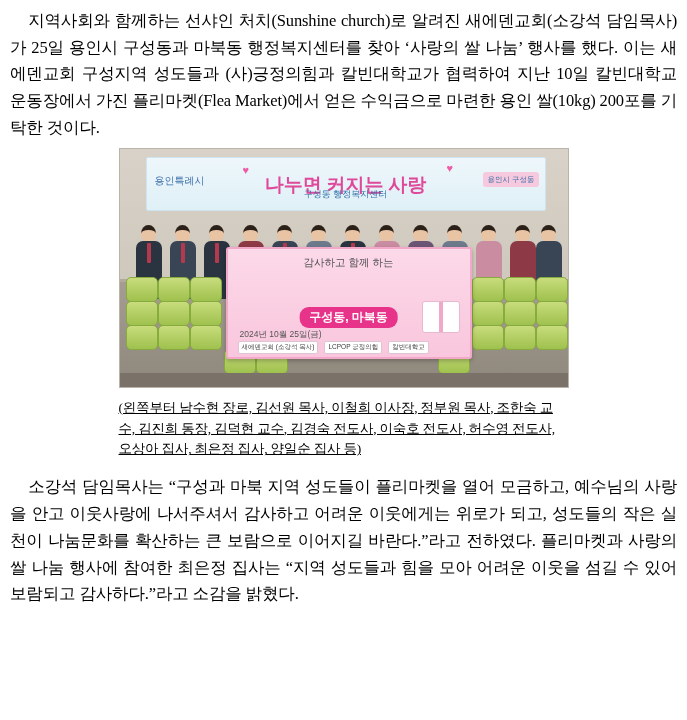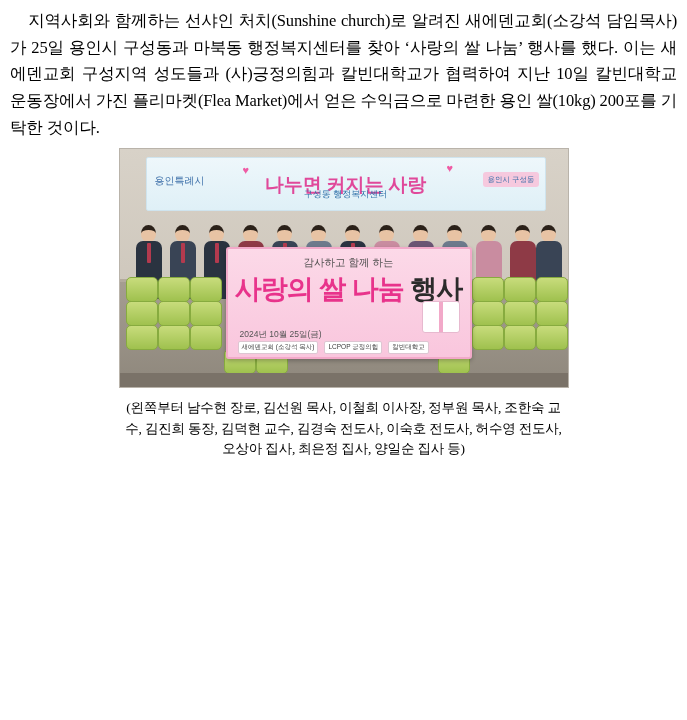--- a/index.html
+++ b/index.html
@@ -218,23 +218,23 @@
   }
   .table-front {
     position: absolute;
     left: 0; bottom: 0; width: 100%; height: 14px;
     background: #7a7268;
   }
   .caption {
     width: 100%;
     font-size: 13.5px;
     line-height: 1.55;
-    text-align: center;
     margin: 10px 5px 14px 0;
     letter-spacing: -0.2px;
+    text-decoration: underline;
   }
   .body-block {
     margin-top: 2px;
   }
   .body-block .para {
     margin-bottom: 0;
   }
 </style>
 </head>
 <body>
@@ -337,32 +337,33 @@
         <div class="sack" style="left:416px;top:6px;"></div>
         <div class="sack" style="left:416px;top:30px;"></div>
         <div class="sack" style="left:416px;top:54px;"></div>
         <div class="sack" style="left:104px;top:78px;"></div>
         <div class="sack" style="left:136px;top:78px;"></div>
         <div class="sack" style="left:318px;top:78px;"></div>
       </div>
 
       <div class="main-banner">
         <div class="mb-l1">감사하고 함께 하는</div>
-        <div class="mb-l2"><span>사랑의 쌀 나눔</span> <span class="black">행사</span></div>
+        <div class="mb-l3">구성동, 마북동</div>
         <div class="mb-l4">2024년 10월 25일(금)</div>
         <div class="mb-gift"></div>
         <div class="mb-logos">
           <span class="mb-logo">새에덴교회 (소강석 목사)</span>
           <span class="mb-logo">LCPOP 긍정의힘</span>
           <span class="mb-logo">칼빈대학교</span>
         </div>
       </div>
 
       <div class="table-front"></div>
     </div>
 
     <div class="caption">(왼쪽부터 남수현 장로, 김선원 목사, 이철희 이사장, 정부원 목사, 조한숙 교수, 김진희 동장, 김덕현 교수, 김경숙 전도사, 이숙호 전도사, 허수영 전도사, 오상아 집사, 최은정 집사, 양일순 집사 등)</div>
   </div>
 
   <div class="body-block">
+    <p class="para">소강석 담임목사는 “구성과 마북 지역 성도들이 플리마켓을 열어 모금하고, 예수님의 사랑을 안고 이웃사랑에 나서주셔서 감사하고 어려운 이웃에게는 위로가 되고, 성도들의 작은 실천이 나눔문화를 확산하는 큰 보람으로 이어지길 바란다.”라고 전하였다. 플리마켓과 사랑의 쌀 나눔 행사에 참여한 최은정 집사는 “지역 성도들과 힘을 모아 어려운 이웃을 섬길 수 있어 보람되고 감사하다.”라고 소감을 밝혔다.</p>
   </div>
 
 </div>
 
 </body></html>

